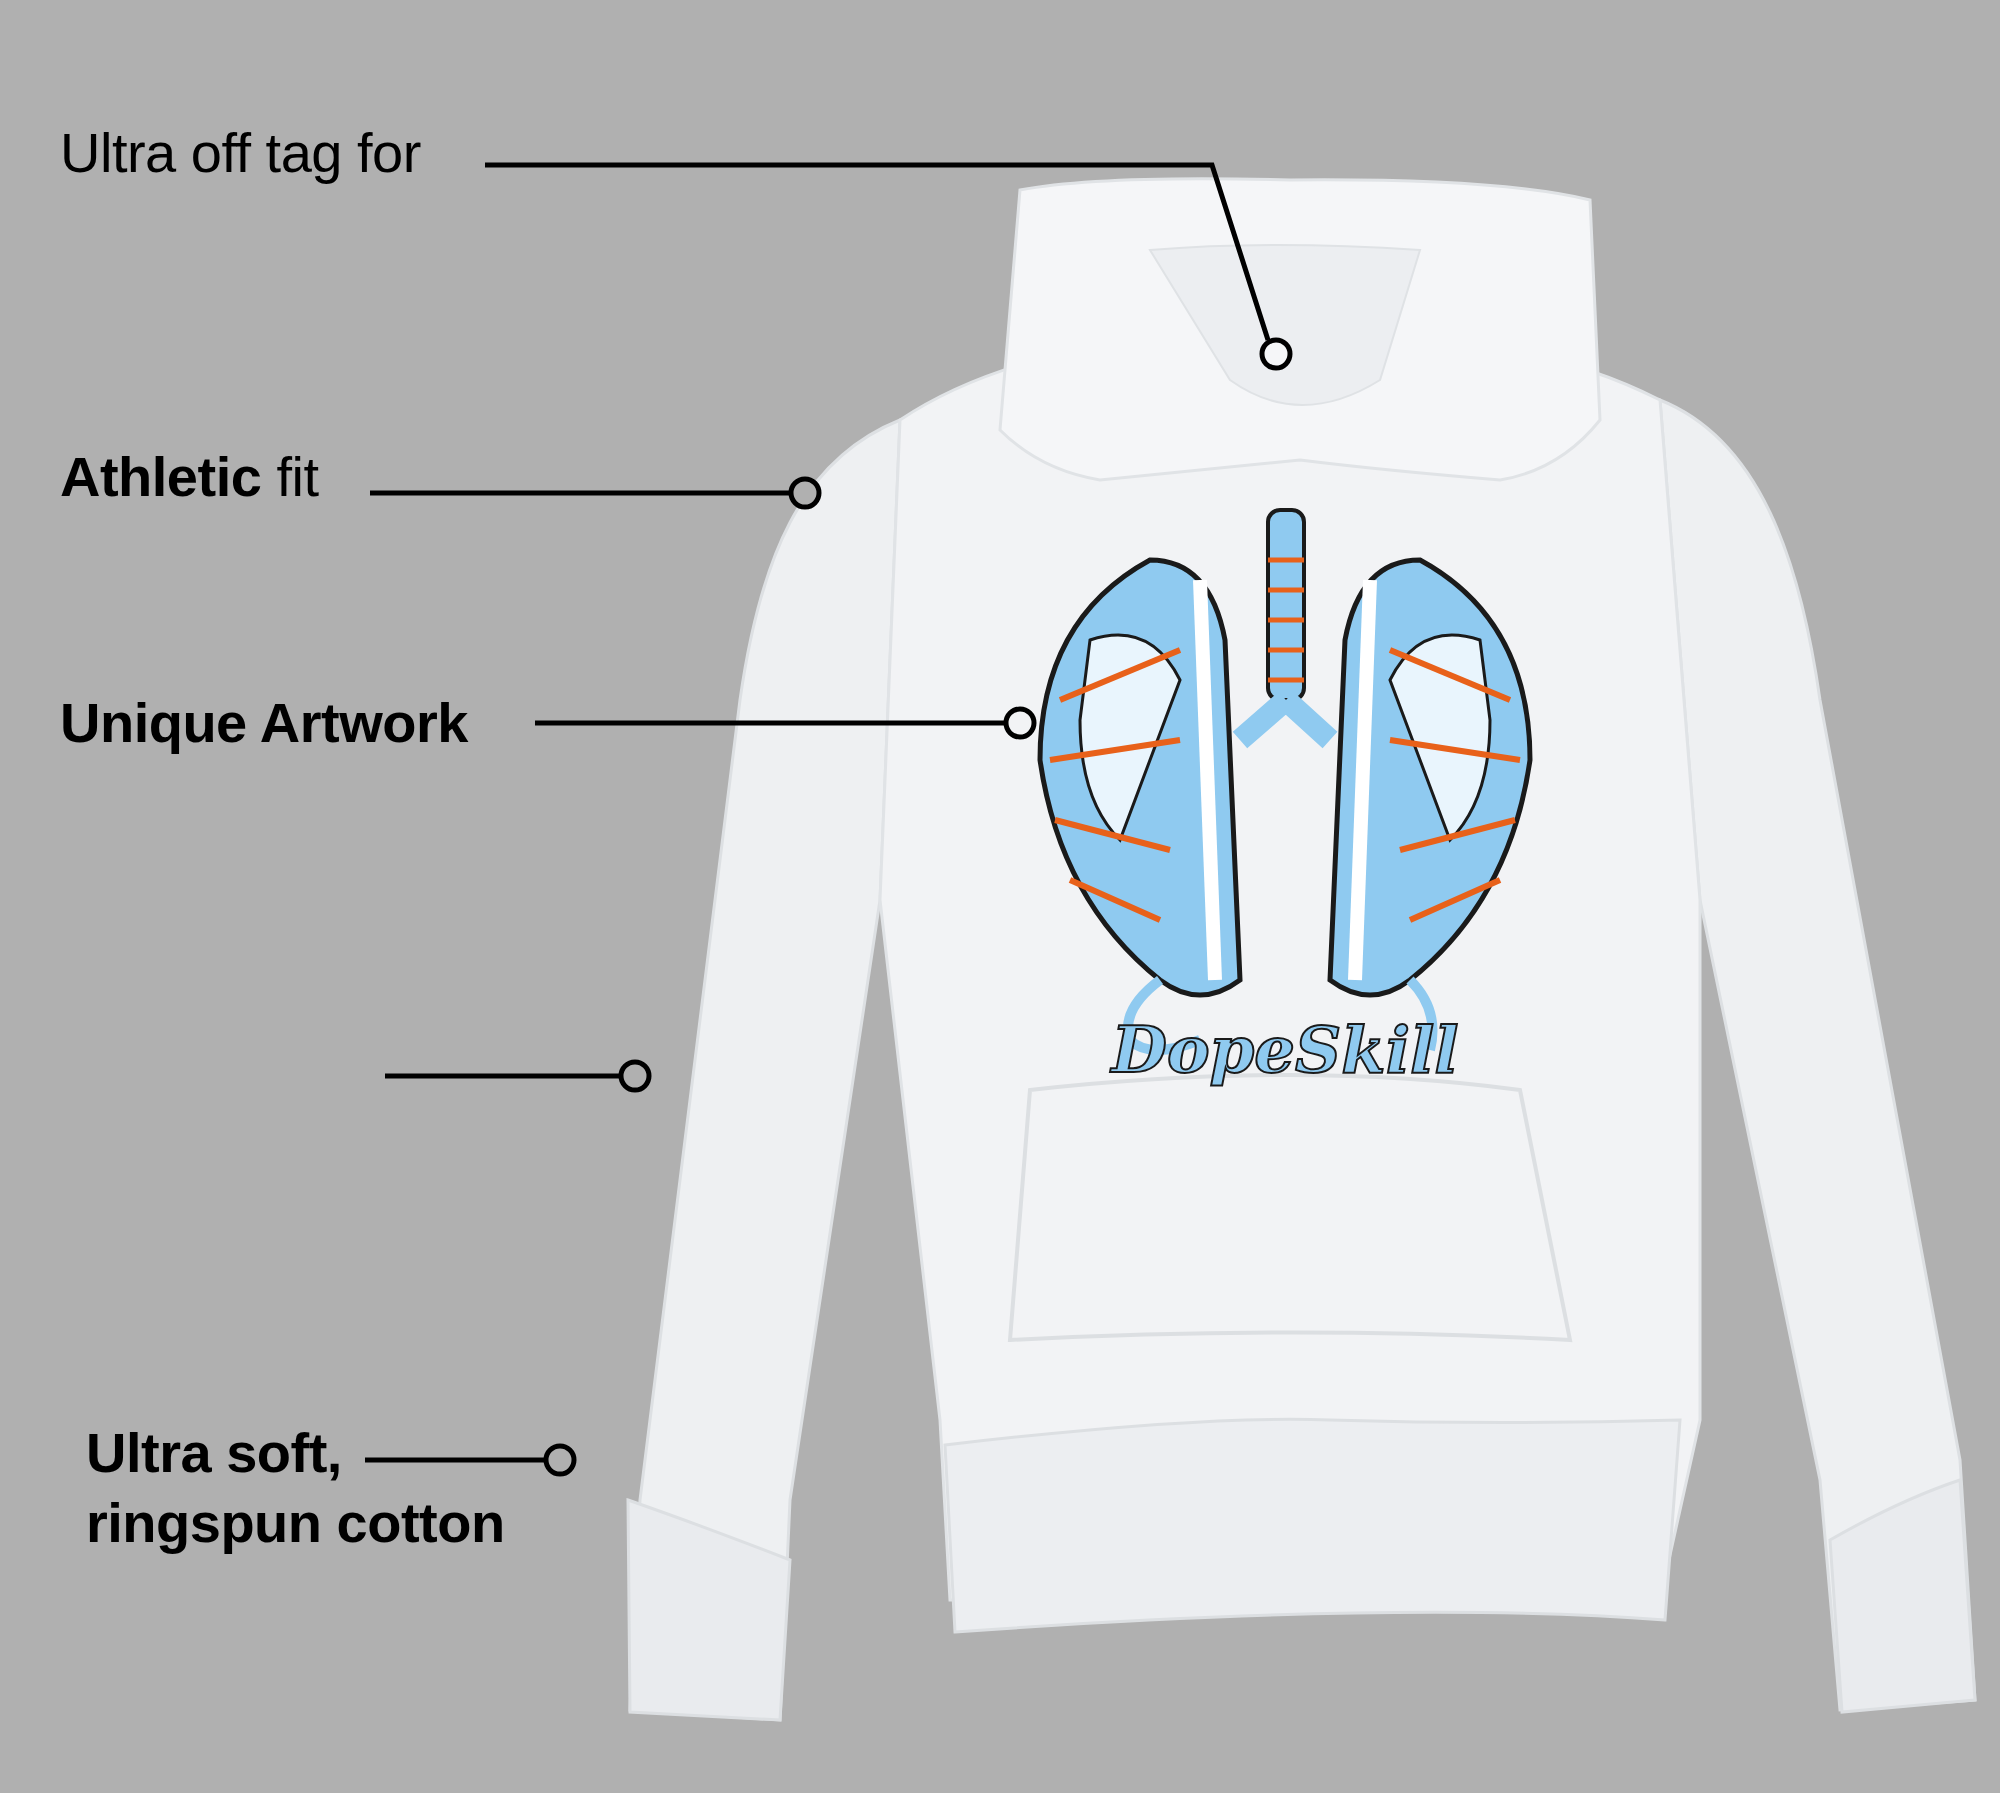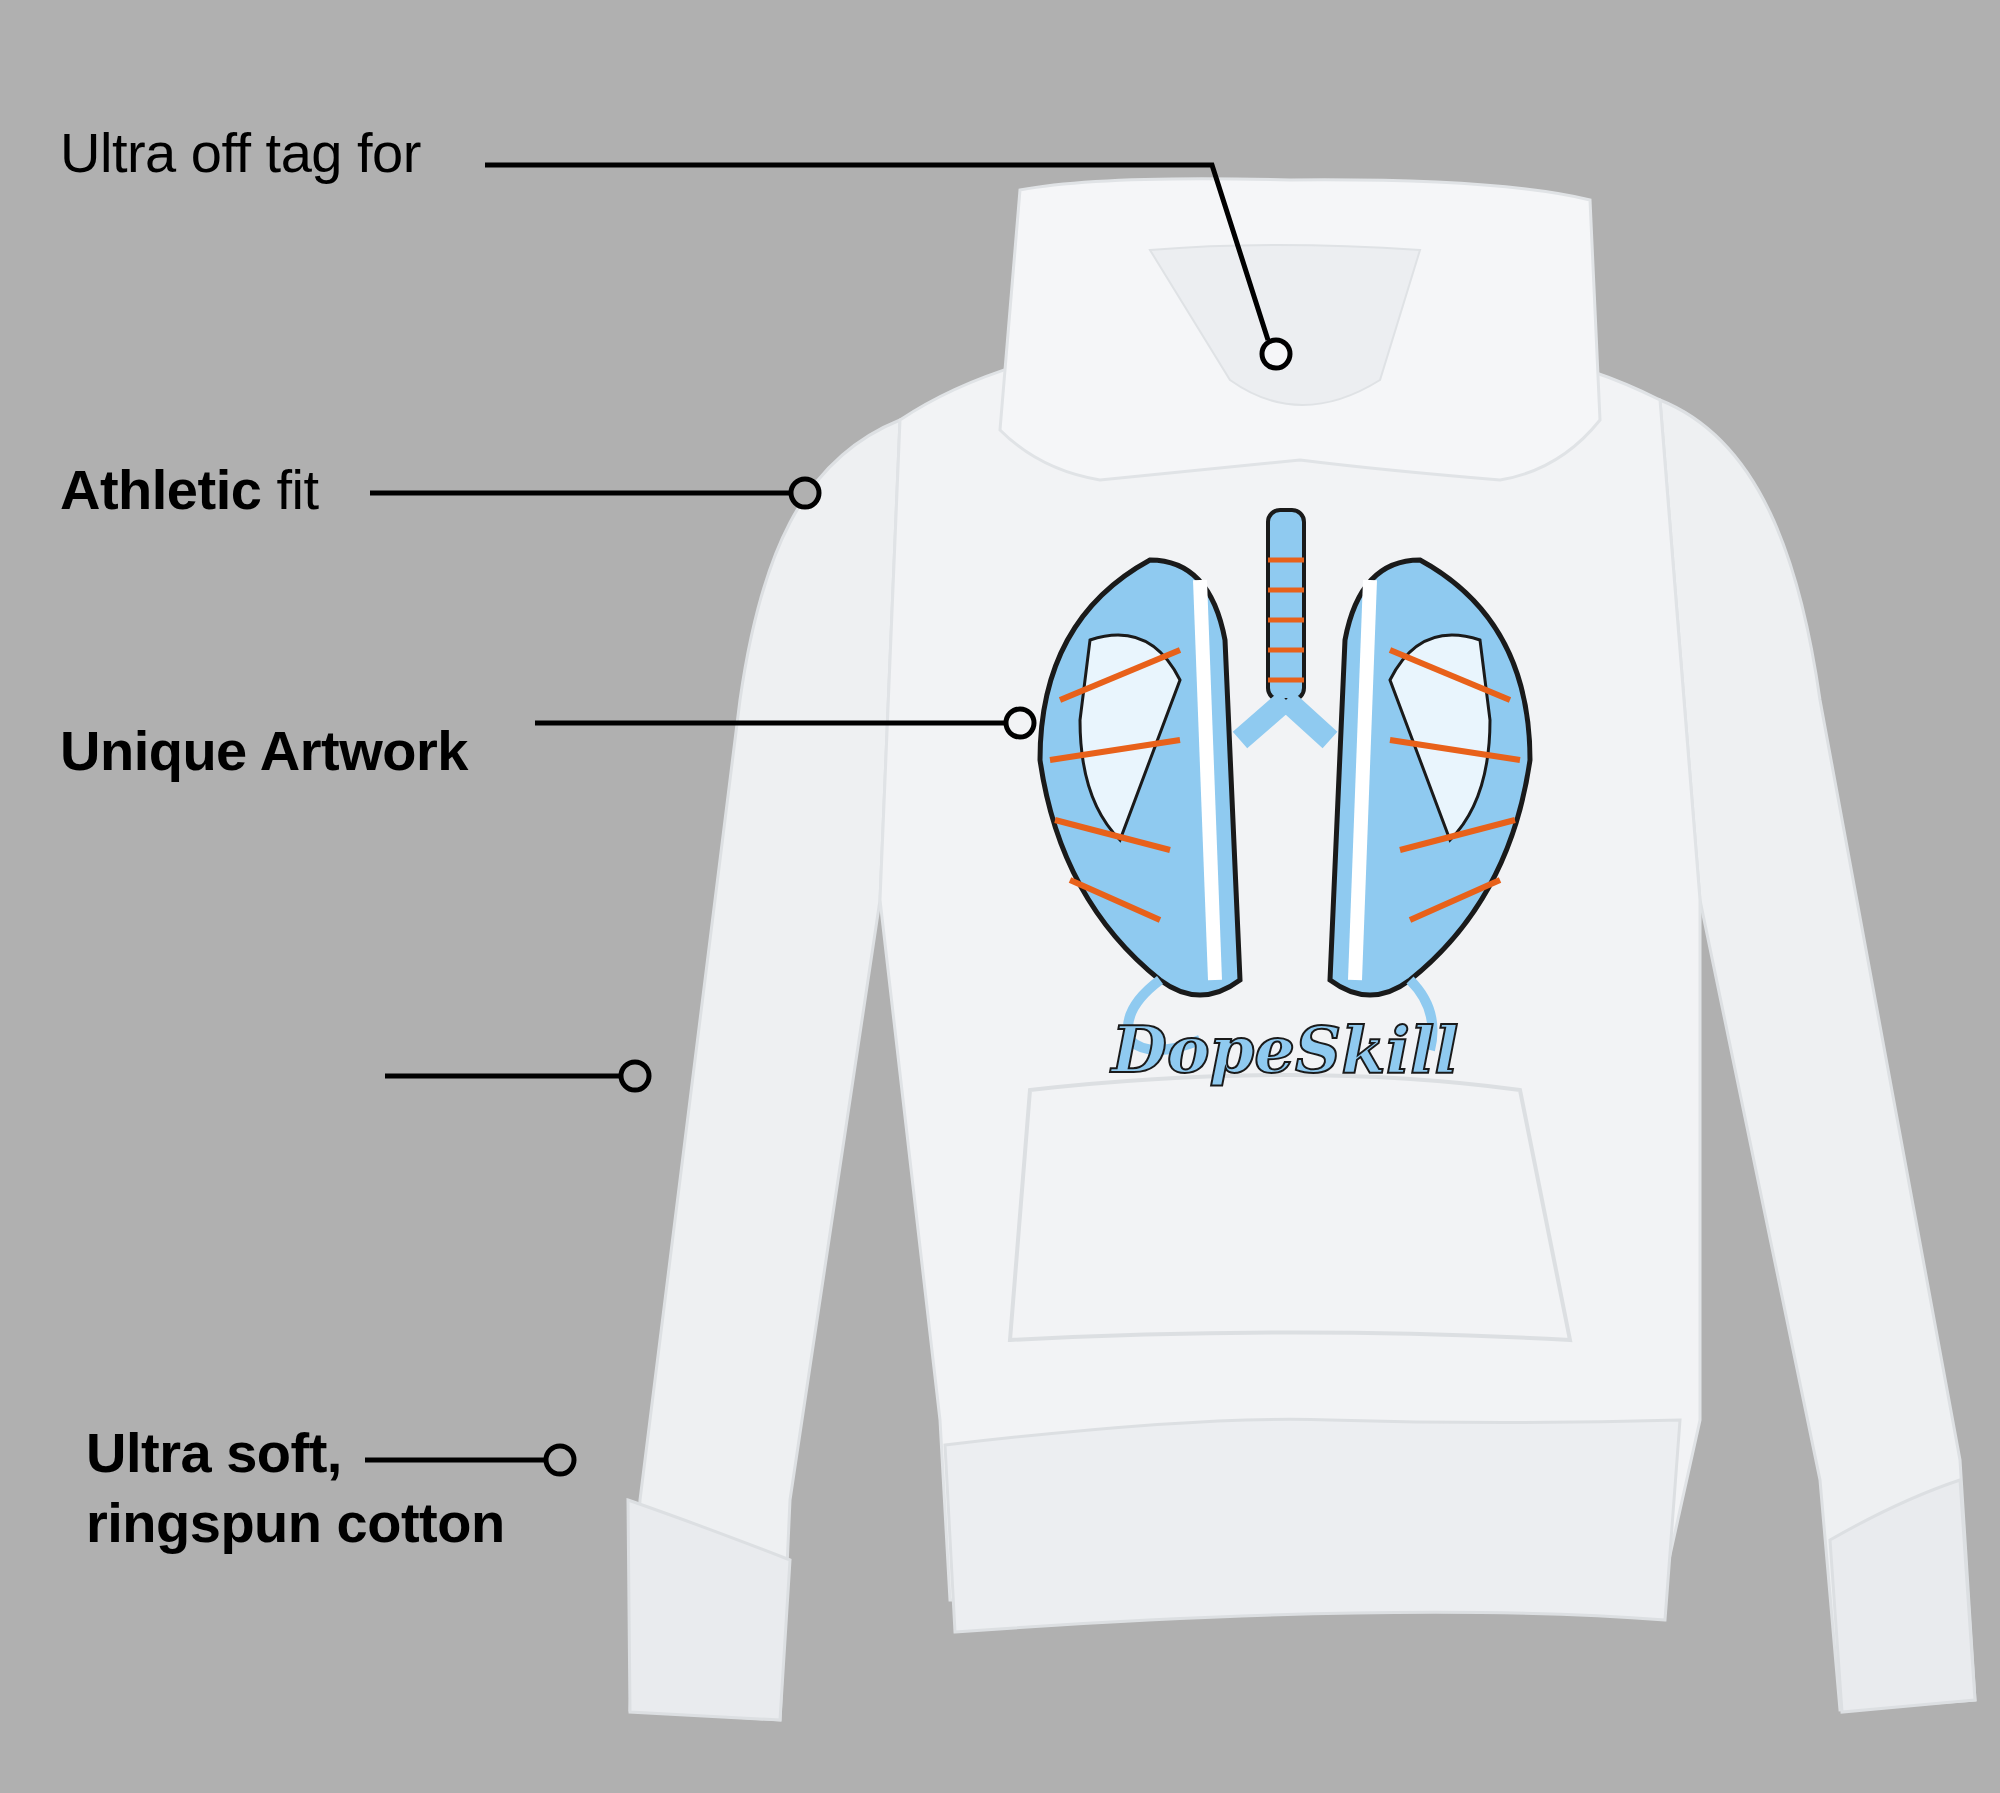--- a/index.html
+++ b/index.html
@@ -77,25 +77,25 @@
     <circle cx="635" cy="1076" r="14" fill="#b0b0b0"></circle>
     <line x1="365" y1="1460" x2="546" y2="1460"></line>
     <circle cx="560" cy="1460" r="14" fill="#b0b0b0"></circle>
   </g>
 </svg>
 
 <div class="label" style="top:118px;">
   <div><span class="n">Ultra off tag for</span></div>
 </div>
 
-<div class="label" style="top:455px;">
+<div class="label" style="top:442px;">
   <span class="b">Athletic</span><span class="n"> fit</span>
 </div>
 
-<div class="label" style="top:716px;">
+<div class="label" style="top:688px;">
   <span class="b">Unique Artwork</span>
 </div>
 
 <div class="label" style="top:1025px;">
 </div>
 
 <div class="label" style="top:1418px;margin-left:26px;">
   <div><span class="b">Ultra soft,</span></div>
   <div><span class="b">ringspun cotton</span></div>
 </div>

